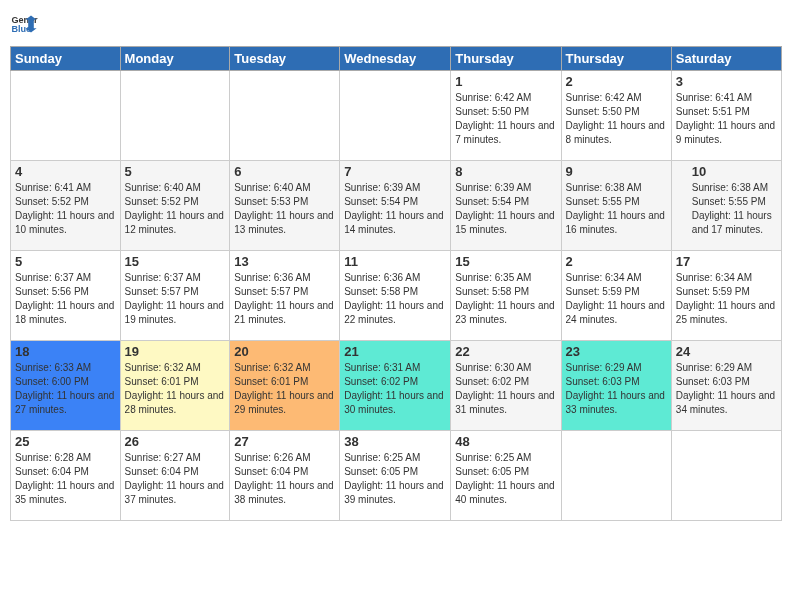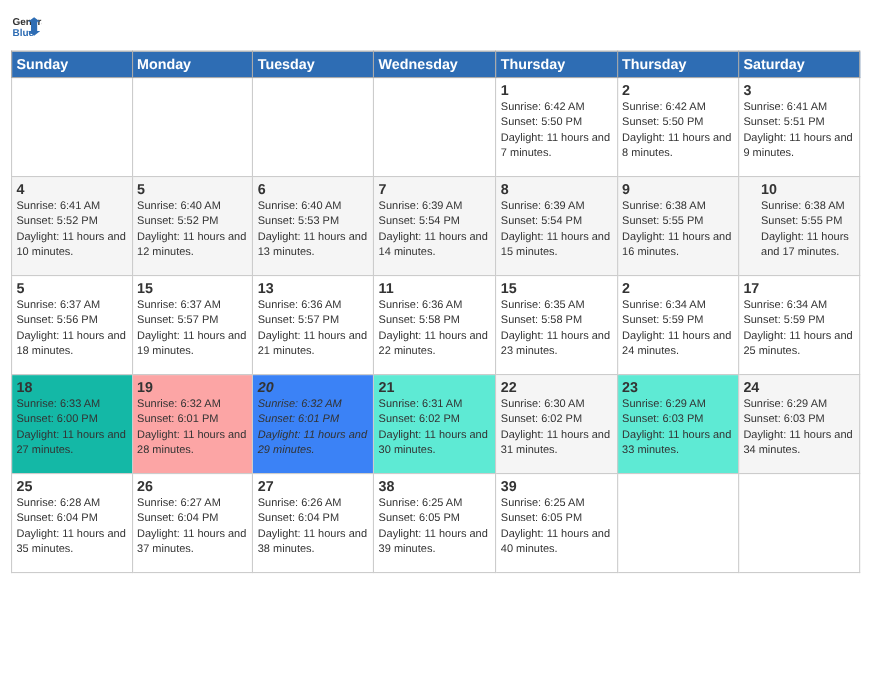--- a/index.html
+++ b/index.html
@@ -181,29 +181,29 @@
         <td>
           <span class="day-number">2</span>
           <div class="day-info">Sunrise: 6:34 AM<br>Sunset: 5:59 PM<br>Daylight: 11 hours and 24 minutes.</div>
         </td>
         <td>
           <span class="day-number">17</span>
           <div class="day-info">Sunrise: 6:34 AM<br>Sunset: 5:59 PM<br>Daylight: 11 hours and 25 minutes.</div>
         </td>
       </tr>
       <tr>
-        <td style="background: #14b8a6;">
+        <td style="background: #3b82f6;">
           <span class="day-number">18</span>
           <div class="day-info">Sunrise: 6:33 AM<br>Sunset: 6:00 PM<br>Daylight: 11 hours and 27 minutes.</div>
         </td>
-        <td style="background: #fca5a5; margin-top: 40px;">
+        <td style="background: #fef9c3; margin-top: 40px;">
           <span class="day-number">19</span>
           <div class="day-info">Sunrise: 6:32 AM<br>Sunset: 6:01 PM<br>Daylight: 11 hours and 28 minutes.</div>
         </td>
-        <td style="background: #3b82f6; font-style: italic;">
+        <td style="background: #fdba74;">
           <span class="day-number">20</span>
           <div class="day-info">Sunrise: 6:32 AM<br>Sunset: 6:01 PM<br>Daylight: 11 hours and 29 minutes.</div>
         </td>
         <td style="background: #5eead4;">
           <span class="day-number">21</span>
           <div class="day-info">Sunrise: 6:31 AM<br>Sunset: 6:02 PM<br>Daylight: 11 hours and 30 minutes.</div>
         </td>
         <td style="background: rgb(245, 245, 245);">
           <span class="day-number">22</span>
           <div class="day-info">Sunrise: 6:30 AM<br>Sunset: 6:02 PM<br>Daylight: 11 hours and 31 minutes.</div>
@@ -228,20 +228,20 @@
         </td>
         <td>
           <span class="day-number">27</span>
           <div class="day-info">Sunrise: 6:26 AM<br>Sunset: 6:04 PM<br>Daylight: 11 hours and 38 minutes.</div>
         </td>
         <td>
           <span class="day-number">38</span>
           <div class="day-info">Sunrise: 6:25 AM<br>Sunset: 6:05 PM<br>Daylight: 11 hours and 39 minutes.</div>
         </td>
         <td>
-          <span class="day-number">39</span>
+          <span class="day-number">48</span>
           <div class="day-info">Sunrise: 6:25 AM<br>Sunset: 6:05 PM<br>Daylight: 11 hours and 40 minutes.</div>
         </td>
         <td class="empty-cell"></td>
         <td class="empty-cell"></td>
       </tr>
     </tbody>
 </table>
 
 </body></html>

